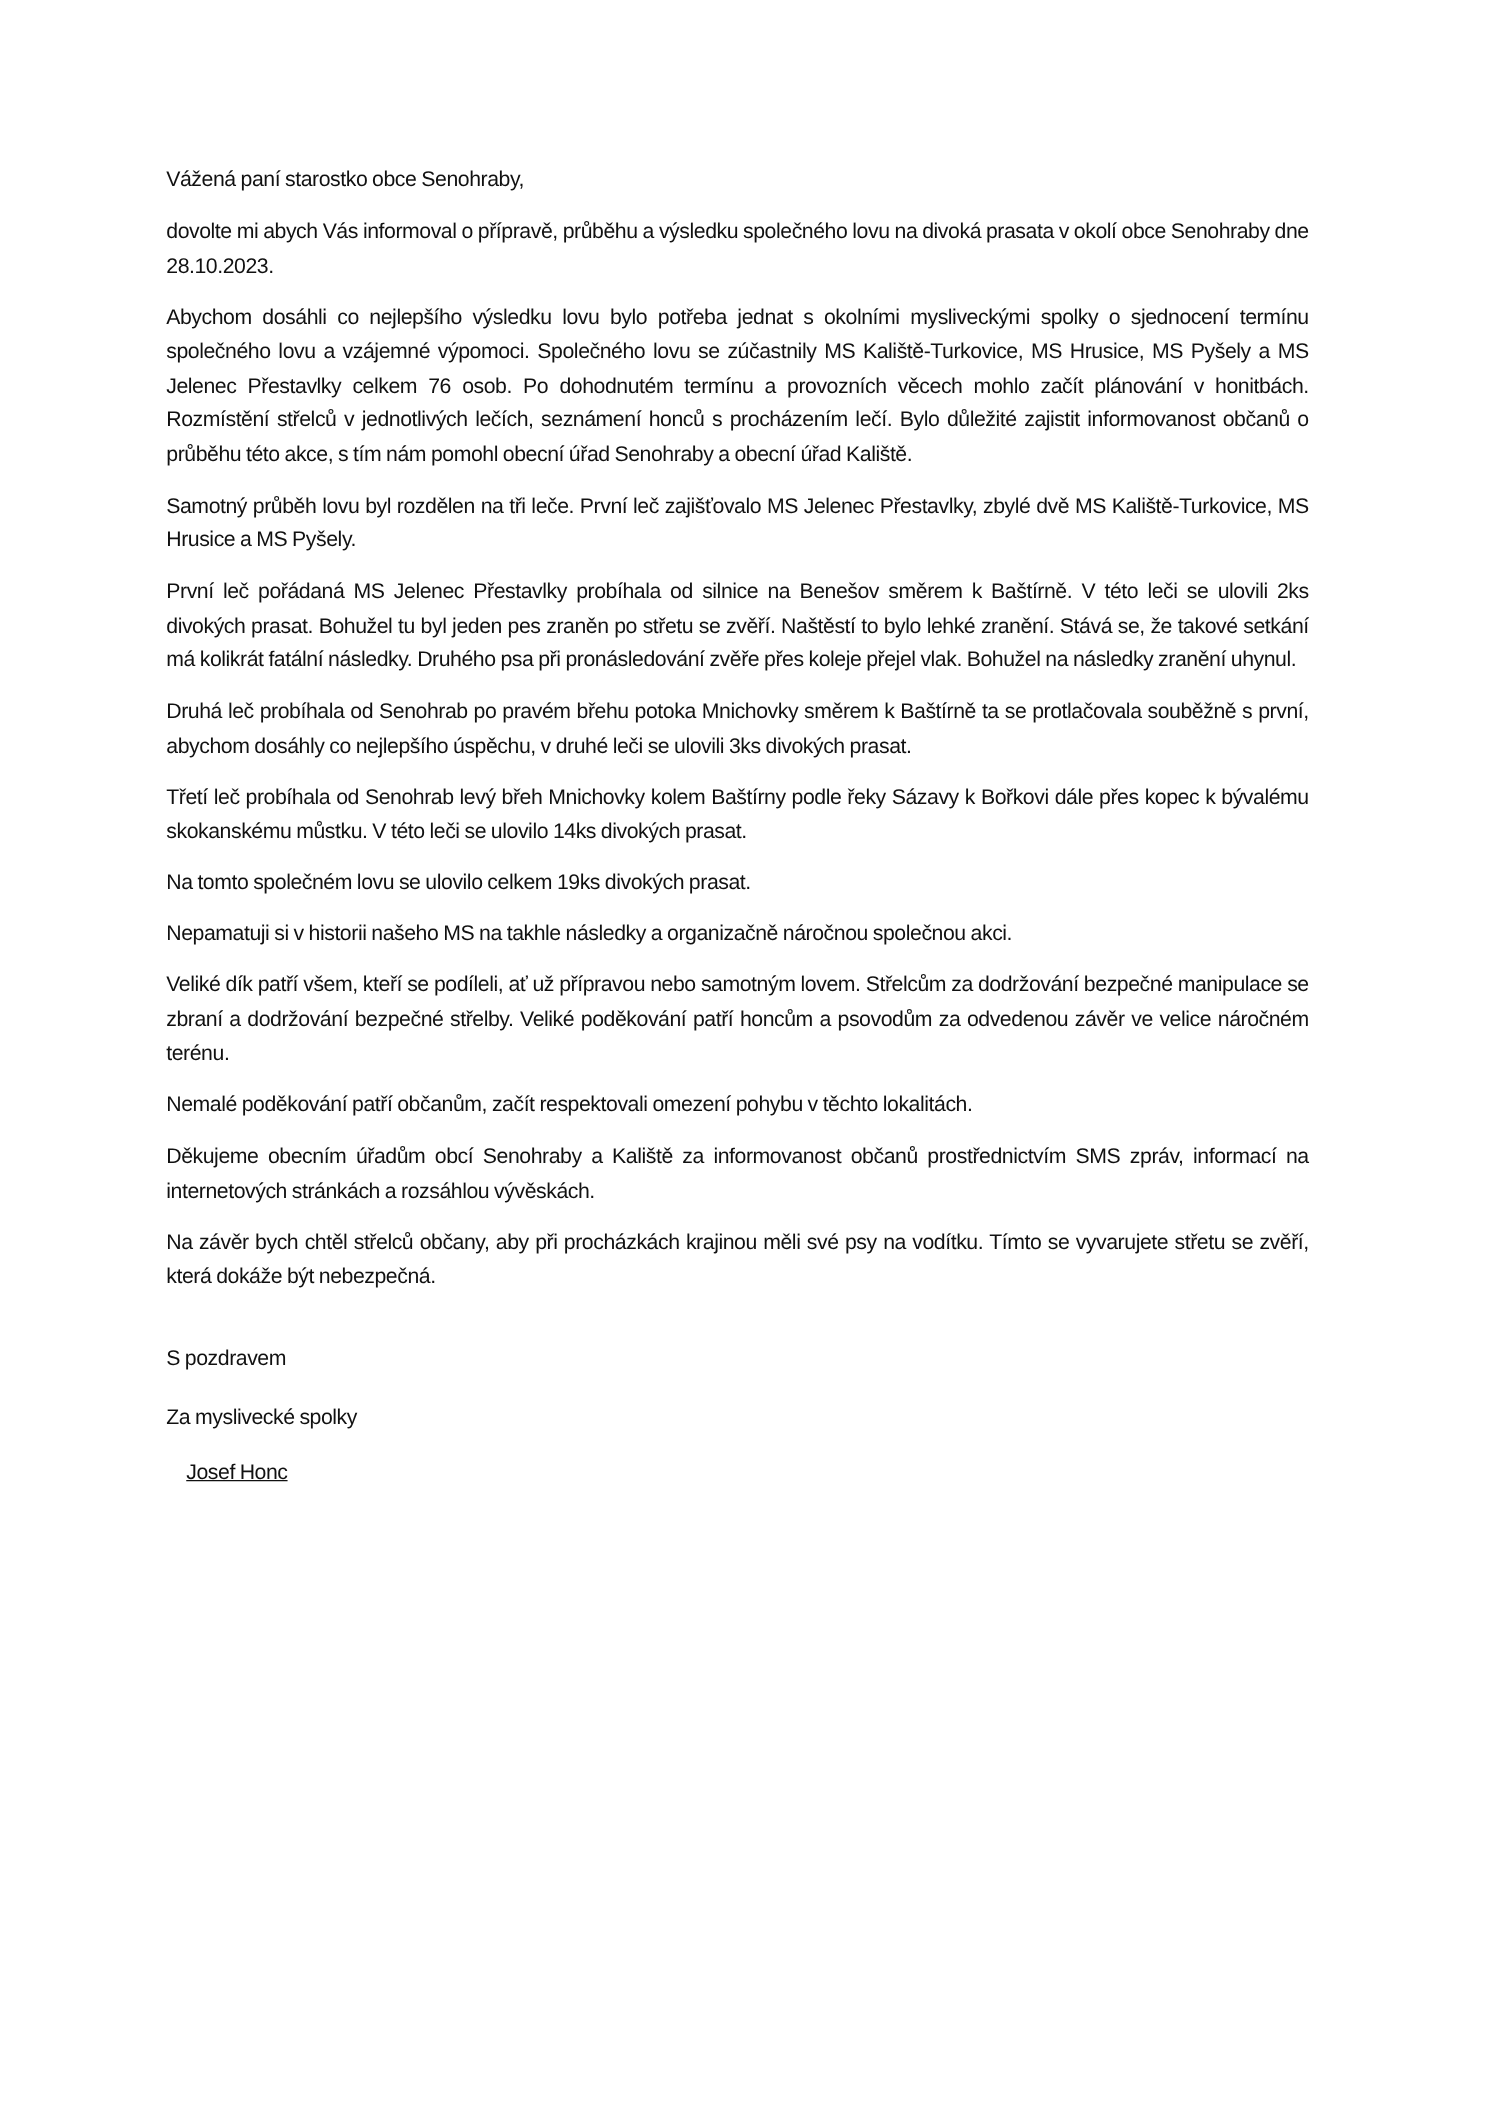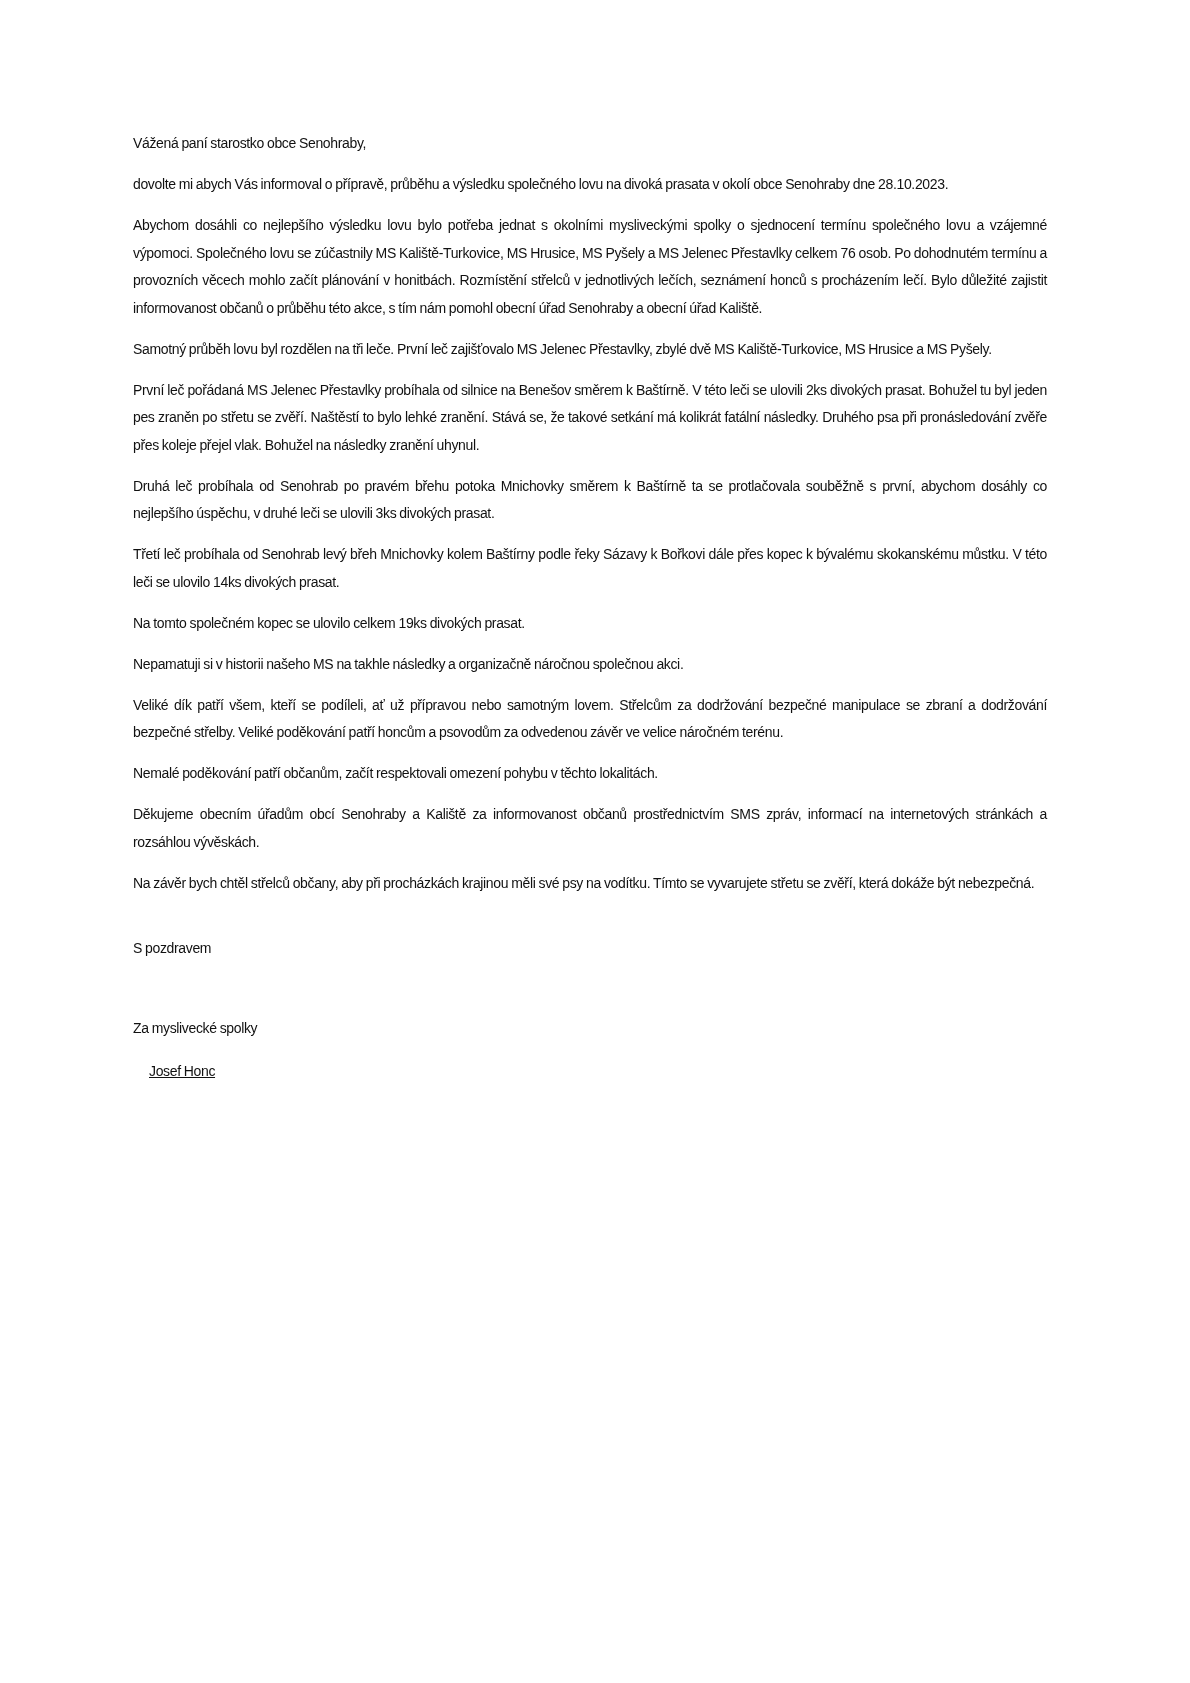--- a/index.html
+++ b/index.html
@@ -13,59 +13,59 @@
       position: relative;
       overflow: hidden;
     }
     .page {
       position: absolute;
       left: 133px;
       top: 130px;
       width: 914px;
       color: #111111;
       font-family: "Liberation Sans", sans-serif;
-      font-size: 14px;
+      font-size: 17px;
       line-height: 27.5px;
       letter-spacing: -0.35px;
       word-spacing: -0.5px;
     }
     .para {
       margin: 0 0 13.5px 0;
       text-align: justify;
       text-align-last: left;
     }
     .greeting {
       margin: 0 0 13.5px 0;
     }
     .closing {
       margin-top: 38px;
       margin-bottom: 0;
     }
     .org {
-      margin-top: 52px;
+      margin-top: 20px;
       margin-bottom: 13px;
     }
     .signer {
       margin: 16px;
       text-decoration: underline;
     }
   </style>
 </head>
 <body>
 
 <div class="page">
   <p class="greeting">Vážená paní starostko obce Senohraby,</p>
 
   <p class="para">dovolte mi abych Vás informoval o přípravě, průběhu a výsledku společného lovu na divoká prasata v okolí obce Senohraby dne 28.10.2023.</p>
   <p class="para">Abychom dosáhli co nejlepšího výsledku lovu bylo potřeba jednat s okolními mysliveckými spolky o sjednocení termínu společného lovu a vzájemné výpomoci. Společného lovu se zúčastnily MS Kaliště-Turkovice, MS Hrusice, MS Pyšely a MS Jelenec Přestavlky celkem 76 osob.  Po dohodnutém termínu a provozních věcech mohlo začít plánování v honitbách. Rozmístění střelců v jednotlivých lečích, seznámení honců s procházením lečí. Bylo důležité zajistit informovanost občanů o průběhu této akce, s tím nám pomohl obecní úřad Senohraby a obecní úřad Kaliště.</p>
   <p class="para">Samotný průběh lovu byl rozdělen na tři leče. První leč zajišťovalo MS Jelenec Přestavlky, zbylé dvě MS Kaliště-Turkovice, MS Hrusice a MS Pyšely.</p>
   <p class="para">První leč pořádaná MS Jelenec Přestavlky probíhala od silnice na Benešov směrem k Baštírně. V této leči se ulovili 2ks divokých prasat. Bohužel tu byl jeden pes zraněn po střetu se zvěří. Naštěstí to bylo lehké zranění. Stává se, že takové setkání má kolikrát fatální následky. Druhého psa při pronásledování zvěře přes koleje přejel vlak. Bohužel na následky zranění uhynul.</p>
   <p class="para">Druhá leč probíhala od Senohrab po pravém břehu potoka Mnichovky směrem k Baštírně ta se protlačovala souběžně s první, abychom dosáhly co nejlepšího úspěchu, v druhé leči se ulovili 3ks divokých prasat.</p>
   <p class="para">Třetí leč probíhala od Senohrab levý břeh Mnichovky kolem Baštírny podle řeky Sázavy k Bořkovi dále přes kopec k bývalému skokanskému můstku. V této leči se ulovilo 14ks divokých prasat.</p>
-  <p class="para">Na tomto společném kopec se ulovilo celkem 19ks divokých prasat.</p>
+  <p class="para">Na tomto společném lovu se ulovilo celkem 19ks divokých prasat.</p>
   <p class="para">Nepamatuji si v historii našeho MS na takhle následky a organizačně náročnou společnou akci.</p>
   <p class="para">Veliké dík patří všem, kteří se podíleli, ať už přípravou nebo samotným lovem. Střelcům za dodržování bezpečné manipulace se zbraní a dodržování bezpečné střelby. Veliké poděkování patří honcům a psovodům za odvedenou závěr ve velice náročném terénu.</p>
   <p class="para">Nemalé poděkování patří občanům, začít respektovali omezení pohybu v těchto lokalitách.</p>
   <p class="para">Děkujeme obecním úřadům obcí Senohraby a Kaliště za informovanost občanů prostřednictvím SMS zpráv, informací na internetových stránkách a rozsáhlou vývěskách.</p>
   <p class="para">Na závěr bych chtěl střelců občany, aby při procházkách krajinou měli své psy na vodítku. Tímto se vyvarujete střetu se zvěří, která dokáže být nebezpečná.</p>
 
   <p class="closing">S pozdravem</p>
   <p class="org">Za myslivecké spolky</p>
   <p class="signer">Josef Honc</p>
 </div>

